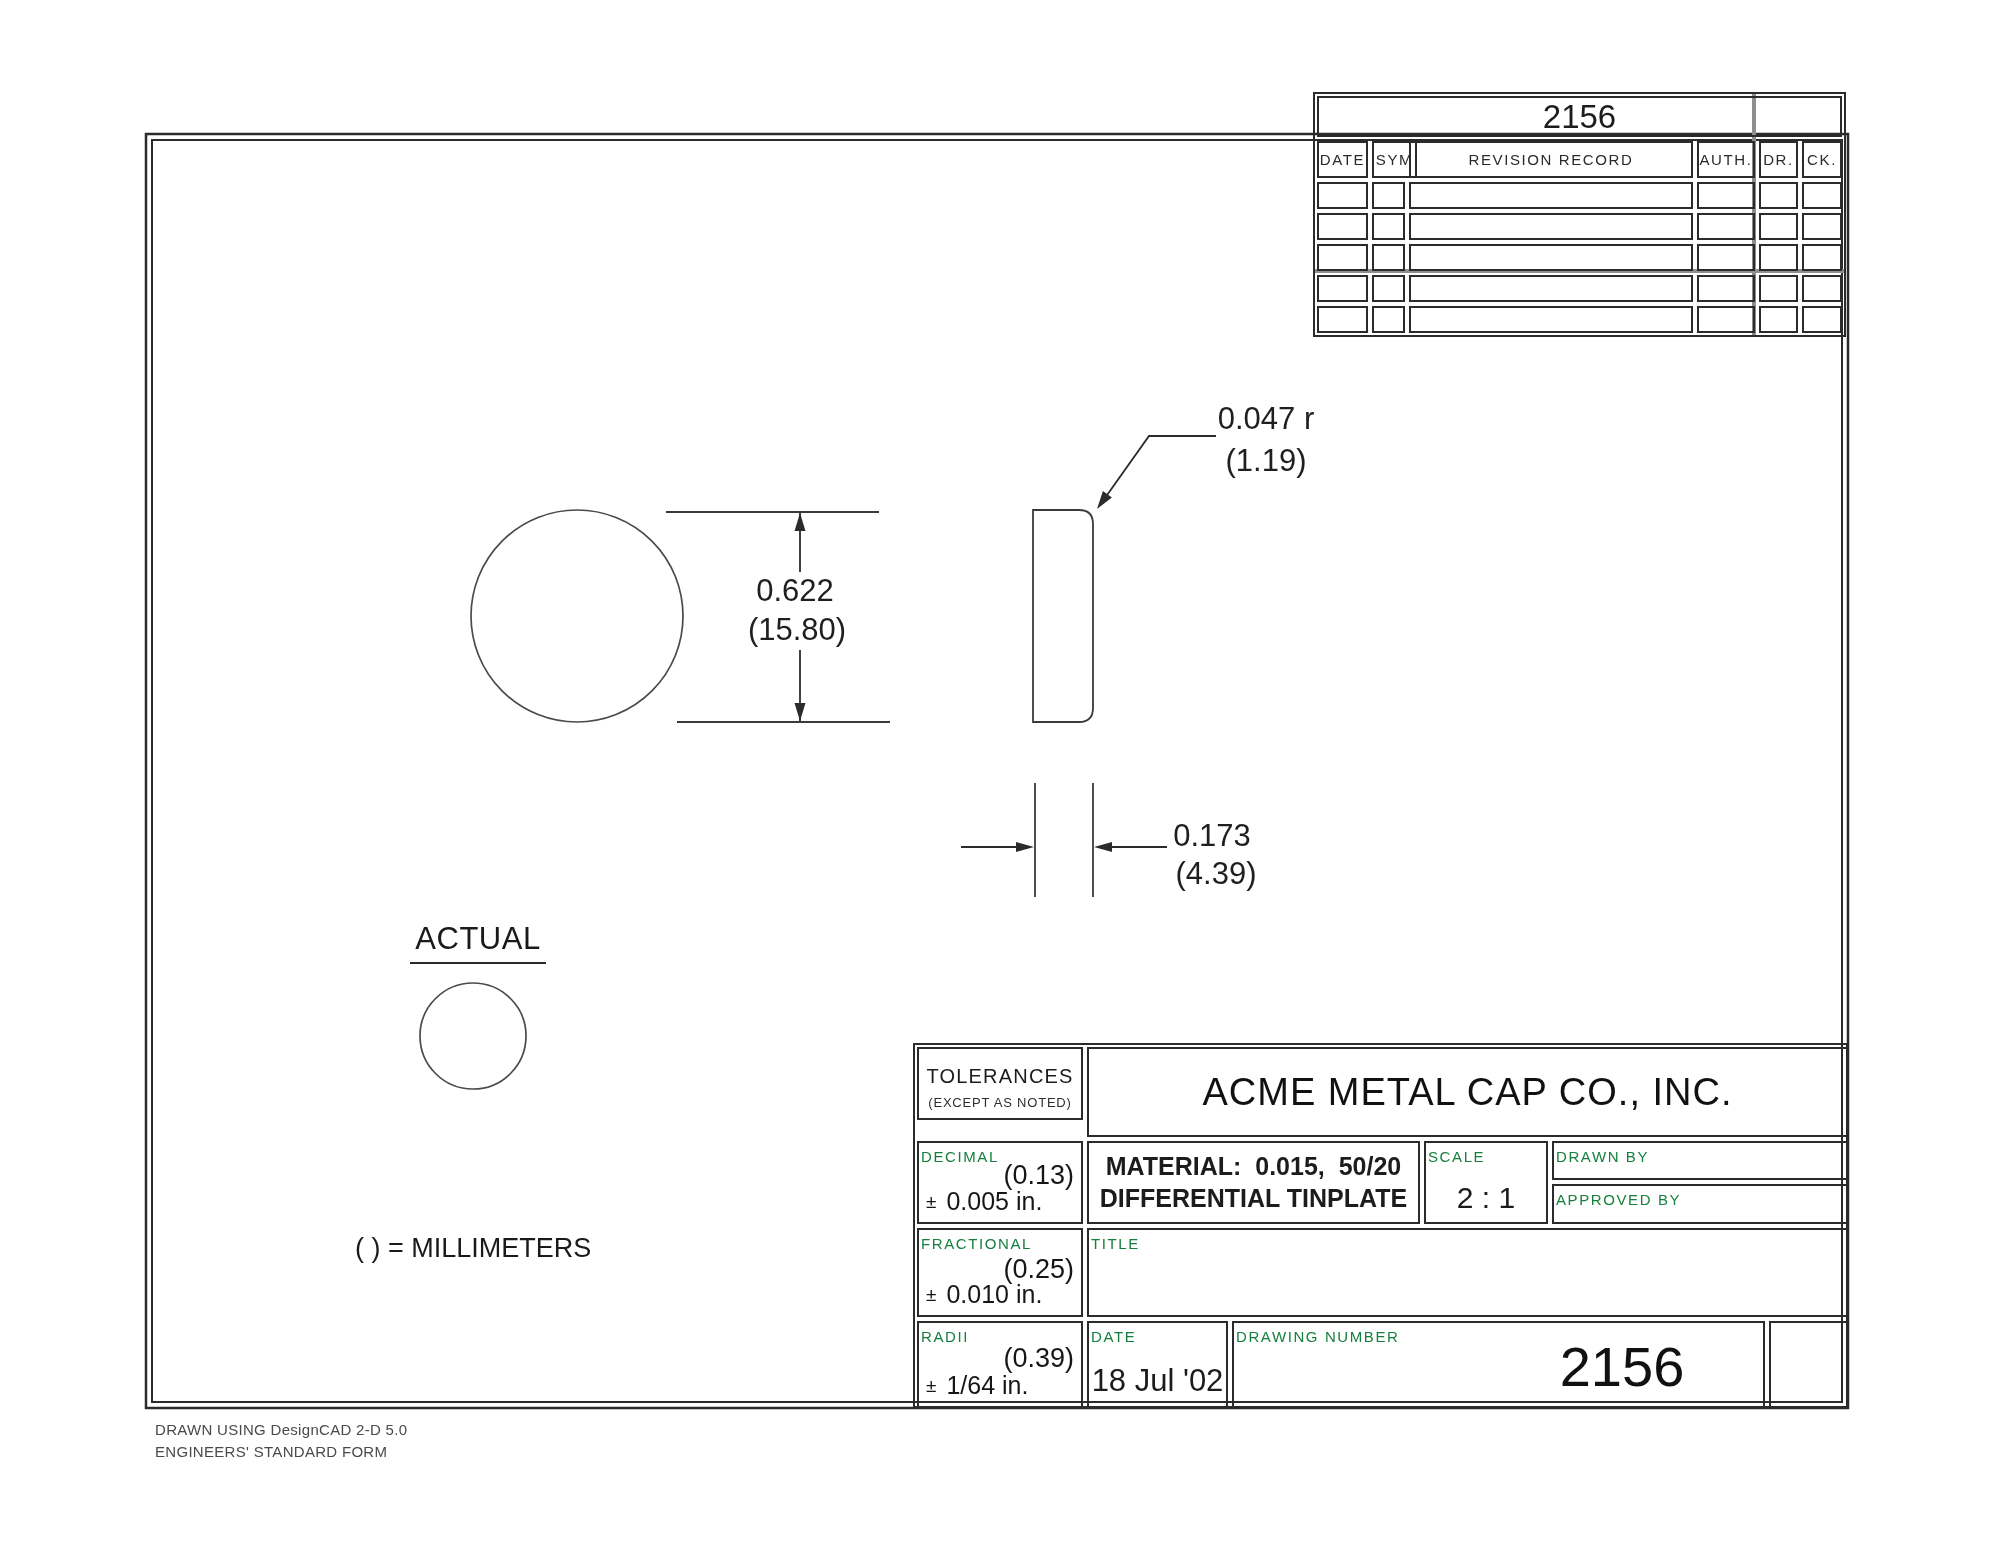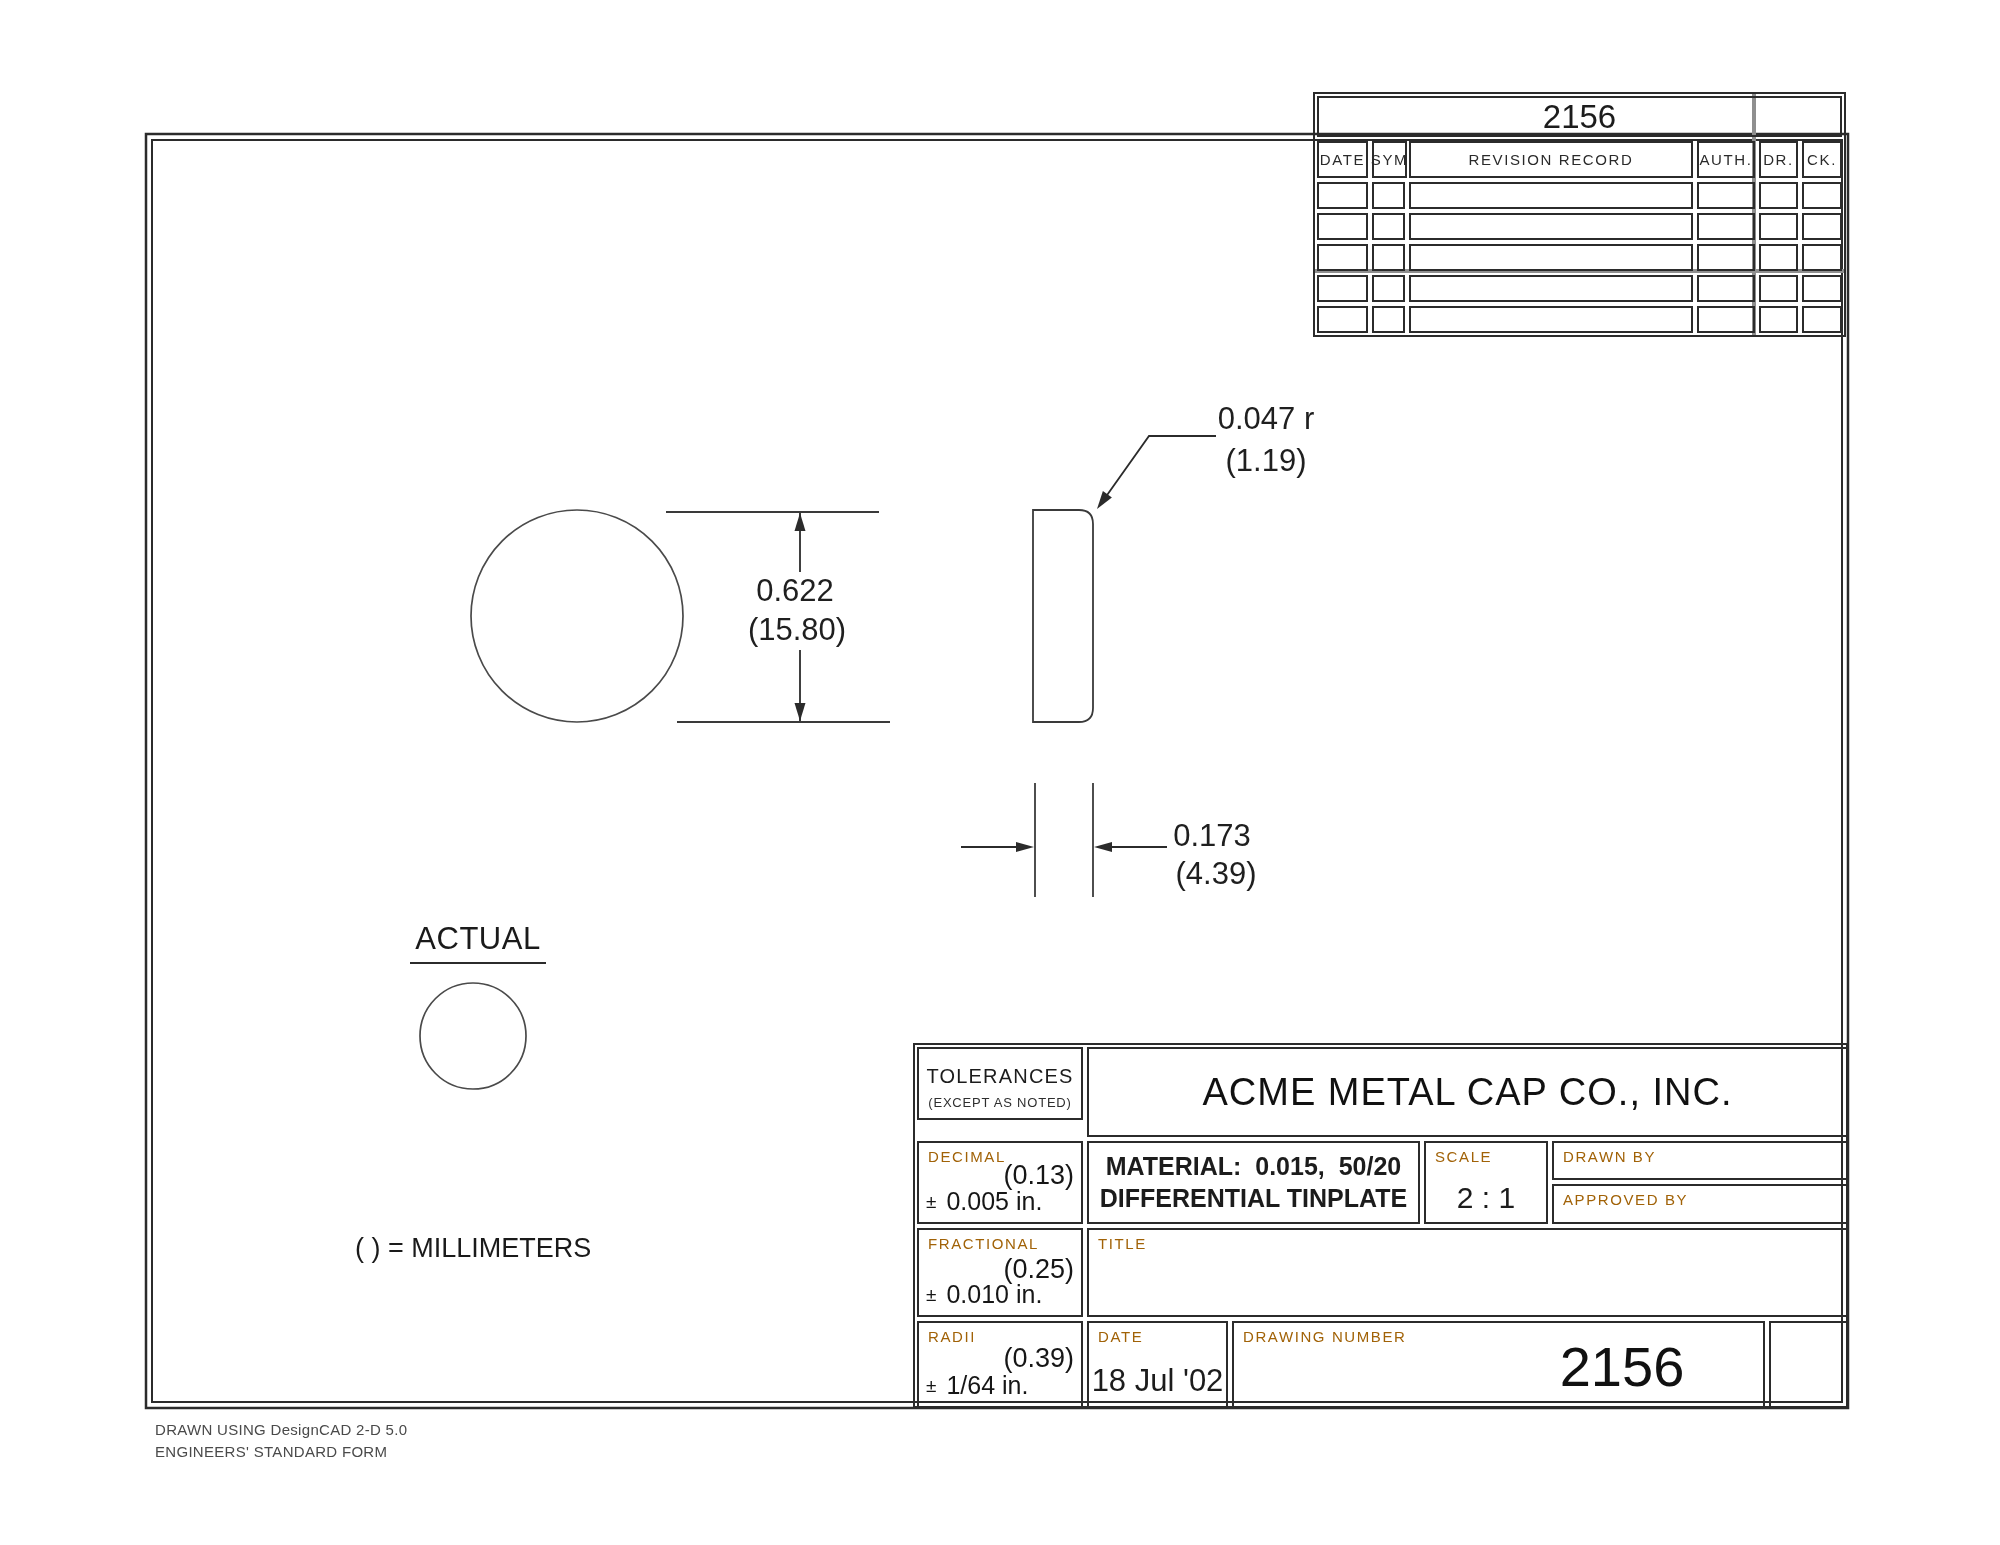--- a/index.html
+++ b/index.html
@@ -7,21 +7,21 @@
     width:2000px;height:1545px;position:relative;background:#ffffff;
     font-family:"Liberation Sans",sans-serif;color:#1c1c1c;overflow:hidden;
   }
   .abs{position:absolute;}
   svg{position:absolute;left:0;top:0;}
 
   
   .cell{position:absolute;border:2px solid #2b2b2b;box-sizing:border-box;background:transparent;}
 
   .smlbl{font-size:15px;letter-spacing:1.6px;color:#2a2a2a;white-space:pre;}
-  .corner-lbl{position:absolute;top:5px;left:9px;font-size:15px;letter-spacing:1.6px;color:#a16207;white-space:pre;}
+  .corner-lbl{position:absolute;top:5px;left:2px;font-size:15px;letter-spacing:1.6px;color:#15803d;white-space:pre;}
   .cent{display:flex;align-items:center;justify-content:center;text-align:center;}
 
   .dim{position:absolute;font-size:31px;color:#1f1f1f;transform:translate(-50%,-50%);white-space:pre;}
 
   .tol-mm{position:absolute;right:7px;font-size:27px;color:#161616;}
   .tol-val{position:absolute;left:7px;bottom:6px;font-size:25px;color:#161616;white-space:pre;}
   .tol-val .pm{font-size:19px;vertical-align:2px;padding-right:10px;}
 
   .gray-line{position:absolute;background:#8f8f8f;}
 
@@ -63,21 +63,21 @@
 </svg>
 
 <div class="gray-line" style="left:1313px;top:269px;width:533px;height:4px;"></div>
 <div class="gray-line" style="left:1752px;top:92px;width:4px;height:245px;"></div>
 
 <div class="abs" style="left:1313px;top:92px;width:533px;height:245px;border:2px solid #2b2b2b;box-sizing:border-box;">
 
   <div class="cell cent" style="left:2px;top:2px;width:525px;height:41px;font-size:33px;">2156</div>
 
   <div class="cell cent smlbl" style="left:2px;top:47px;width:51px;height:37px;">DATE</div>
-  <div class="cell cent smlbl" style="left:57px;top:47px;width:35px;height:37px;">SYM</div>
+  <div class="cell cent smlbl" style="left:57px;top:47px;width:45px;height:37px;">SYM</div>
   <div class="cell cent smlbl" style="left:94px;top:47px;width:284px;height:37px;">REVISION RECORD</div>
   <div class="cell cent smlbl" style="left:382px;top:47px;width:58px;height:37px;">AUTH.</div>
   <div class="cell cent smlbl" style="left:444px;top:47px;width:39px;height:37px;">DR.</div>
   <div class="cell cent smlbl" style="left:487px;top:47px;width:40px;height:37px;">CK.</div>
 
   <div>
       <div class="cell" style="left: 2px; top: 88px; width: 51px; height: 27px;"></div>
       <div class="cell" style="left: 57px; top: 88px; width: 33px; height: 27px;"></div>
       <div class="cell" style="left: 94px; top: 88px; width: 284px; height: 27px;"></div>
       <div class="cell" style="left: 382px; top: 88px; width: 58px; height: 27px;"></div>

